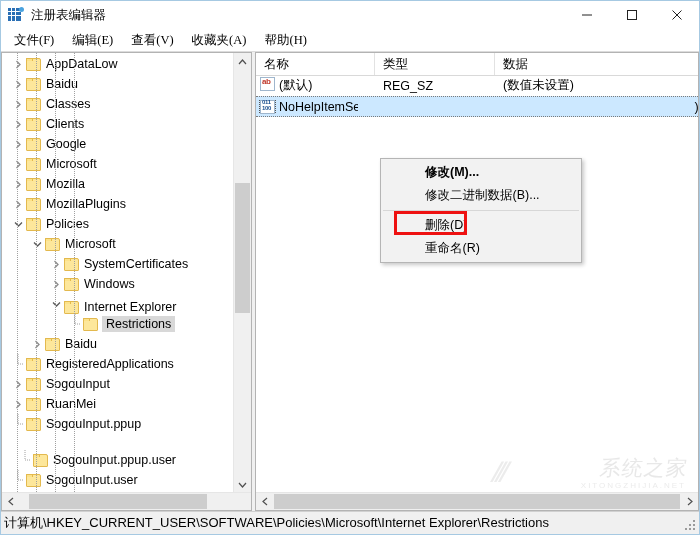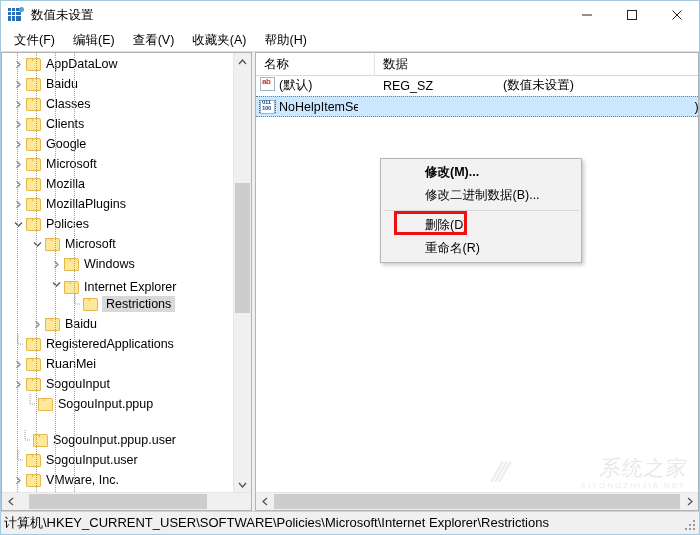--- a/index.html
+++ b/index.html
@@ -36,21 +36,21 @@
   .title-text{font-size:12.5px;color:#000;flex:0 0 auto;}
   .win-controls{position:absolute;right:0;top:0;height:28px;display:flex;}
   .win-btn{
     width:45px;height:28px;display:flex;align-items:center;justify-content:center;
     font-size:12px;color:#222;background:transparent;
   }
   .win-btn svg{display:block;}
   
   .menubar{
     height:22px;background:#ffffff;display:flex;align-items:center;
-    padding-left:4px;flex:0 0 auto;border-bottom:1px solid #dcdcdc;
+    padding-left:4px;flex:0 0 auto;border-bottom:1px solid #dcdcdc;font-family:Liberation Serif, serif;
   }
   .menu-item{
     padding:2px 9px;font-size:12.5px;color:#000;white-space:nowrap;
   }
   
   .content{
     flex:1 1 auto;display:flex;background:#fca5a5;position:relative;
     padding:0;min-height:0;
   }
   .pane{position:relative;background:#fff;border:1px solid #b3b3b3;box-sizing:border-box;}
@@ -205,21 +205,21 @@
 </head>
 <body>
 
 <div class="window">
 
   <div class="titlebar">
     <div class="app-icon">
       <div class="grid"></div>
         <div class="dot"></div>
     </div>
-    <div class="title-text">数值未设置</div>
+    <div class="title-text">注册表编辑器</div>
     <div class="win-controls">
       <div class="win-btn">
         <svg width="12" height="12" viewBox="0 0 12 12">
             <line x1="1" y1="6" x2="11" y2="6" stroke="#222" stroke-width="1"></line>
           </svg>
       </div>
       <div class="win-btn">
         <svg width="12" height="12" viewBox="0 0 12 12">
             <rect x="1.5" y="1.5" width="9" height="9" fill="none" stroke="#222" stroke-width="1"></rect>
           </svg>
@@ -368,20 +368,32 @@
           <div class="trow" style="padding-left: 46px;">
             <div class="chev">
               <svg width="6" height="9" viewBox="0 0 6 9">
                 <polyline points="1.5,1 5,4.5 1.5,8" fill="none" stroke="#8a8a8a" stroke-width="1.3"></polyline>
               </svg>
             </div>
             <div class="folder">
               <div class="back"></div>
               <div class="tab"></div>
             </div>
+            <span class="tlabel">SystemCertificates</span>
+          </div>
+          <div class="trow" style="padding-left: 46px;">
+            <div class="chev">
+              <svg width="6" height="9" viewBox="0 0 6 9">
+                <polyline points="1.5,1 5,4.5 1.5,8" fill="none" stroke="#8a8a8a" stroke-width="1.3"></polyline>
+              </svg>
+            </div>
+            <div class="folder">
+              <div class="back"></div>
+              <div class="tab"></div>
+            </div>
             <span class="tlabel">Windows</span>
           </div>
           <div class="trow" style="padding-left: 46px; align-items: flex-end;">
             <div class="chev">
               <svg width="9" height="6" viewBox="0 0 9 6">
                 <polyline points="1,1.5 4.5,5 8,1.5" fill="none" stroke="#5a5a5a" stroke-width="1.3"></polyline>
               </svg>
             </div>
             <div class="folder">
               <div class="back"></div>
@@ -430,35 +442,35 @@
           <div class="trow" style="padding-left: 8px;">
             <div class="chev">
               <svg width="6" height="9" viewBox="0 0 6 9">
                 <polyline points="1.5,1 5,4.5 1.5,8" fill="none" stroke="#8a8a8a" stroke-width="1.3"></polyline>
               </svg>
             </div>
             <div class="folder">
               <div class="back"></div>
               <div class="tab"></div>
             </div>
+            <span class="tlabel">SogouInput</span>
+          </div>
+          <div class="trow" style="padding-left: 8px;">
+            <div class="chev">
+              <svg width="6" height="9" viewBox="0 0 6 9">
+                <polyline points="1.5,1 5,4.5 1.5,8" fill="none" stroke="#8a8a8a" stroke-width="1.3"></polyline>
+              </svg>
+            </div>
+            <div class="folder">
+              <div class="back"></div>
+              <div class="tab"></div>
+            </div>
             <span class="tlabel">RuanMei</span>
           </div>
           <div class="trow" style="padding-left: 8px;">
-            <div class="chev">
-              <svg width="6" height="9" viewBox="0 0 6 9">
-                <polyline points="1.5,1 5,4.5 1.5,8" fill="none" stroke="#8a8a8a" stroke-width="1.3"></polyline>
-              </svg>
-            </div>
-            <div class="folder">
-              <div class="back"></div>
-              <div class="tab"></div>
-            </div>
-            <span class="tlabel">SogouInput</span>
-          </div>
-          <div class="trow" style="padding-left: 8px; margin-left: 12px;">
             <div class="chev">
               <svg width="12" height="20" viewBox="0 0 12 20">
                 <line x1="6" y1="0" x2="6" y2="10" stroke="#a0a0a0" stroke-width="1" stroke-dasharray="1,1"></line>
                 <line x1="6" y1="10" x2="12" y2="10" stroke="#a0a0a0" stroke-width="1" stroke-dasharray="1,1"></line>
               </svg>
             </div>
             <div class="folder">
               <div class="back"></div>
               <div class="tab"></div>
             </div>
@@ -536,20 +548,21 @@
         </div>
       </div>
       <div class="corner"></div>
     </div>
 
     <div class="splitter"></div>
 
     <div class="pane list-pane">
       <div class="list-head" id="listhead">
           <div class="lh c0">名称</div>
+          <div class="lh c1">类型</div>
           <div class="lh c2">数据</div>
         </div>
       <div class="list-body" id="listbody">
           <div class="lrow">
             <div class="cell c0">
               <span class="vicon ab"></span>
               <span>(默认)</span>
             </div>
             <div class="cell c1">REG_SZ</div>
             <div class="cell c2">(数值未设置)</div>

